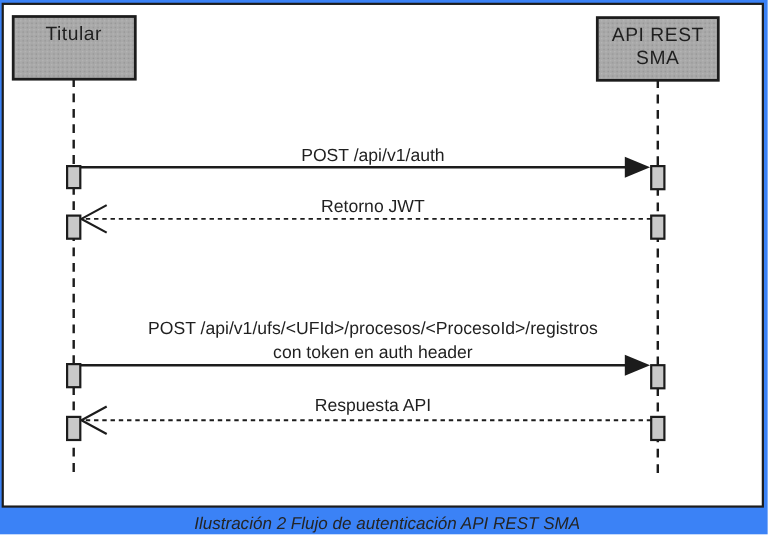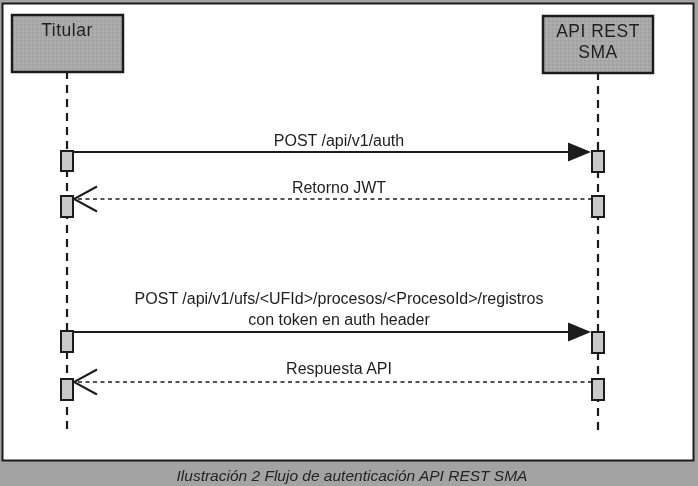--- a/index.html
+++ b/index.html
@@ -4,21 +4,21 @@
 <style>
   html, body {
     margin: 0;
     padding: 0;
     background: #ffffff;
   }
   .page {
     position: relative;
     width: 698px;
     height: 486px;
-    background: #a3a3a3;
+    background: #3b82f6;
     font-family: "Liberation Sans", sans-serif;
     overflow: hidden;
   }
   svg text {
     font-family: "Liberation Sans", sans-serif;
     fill: #1f1f1f;
   }
   .actor-label {
     font-size: 17.5px;
     text-anchor: middle;

